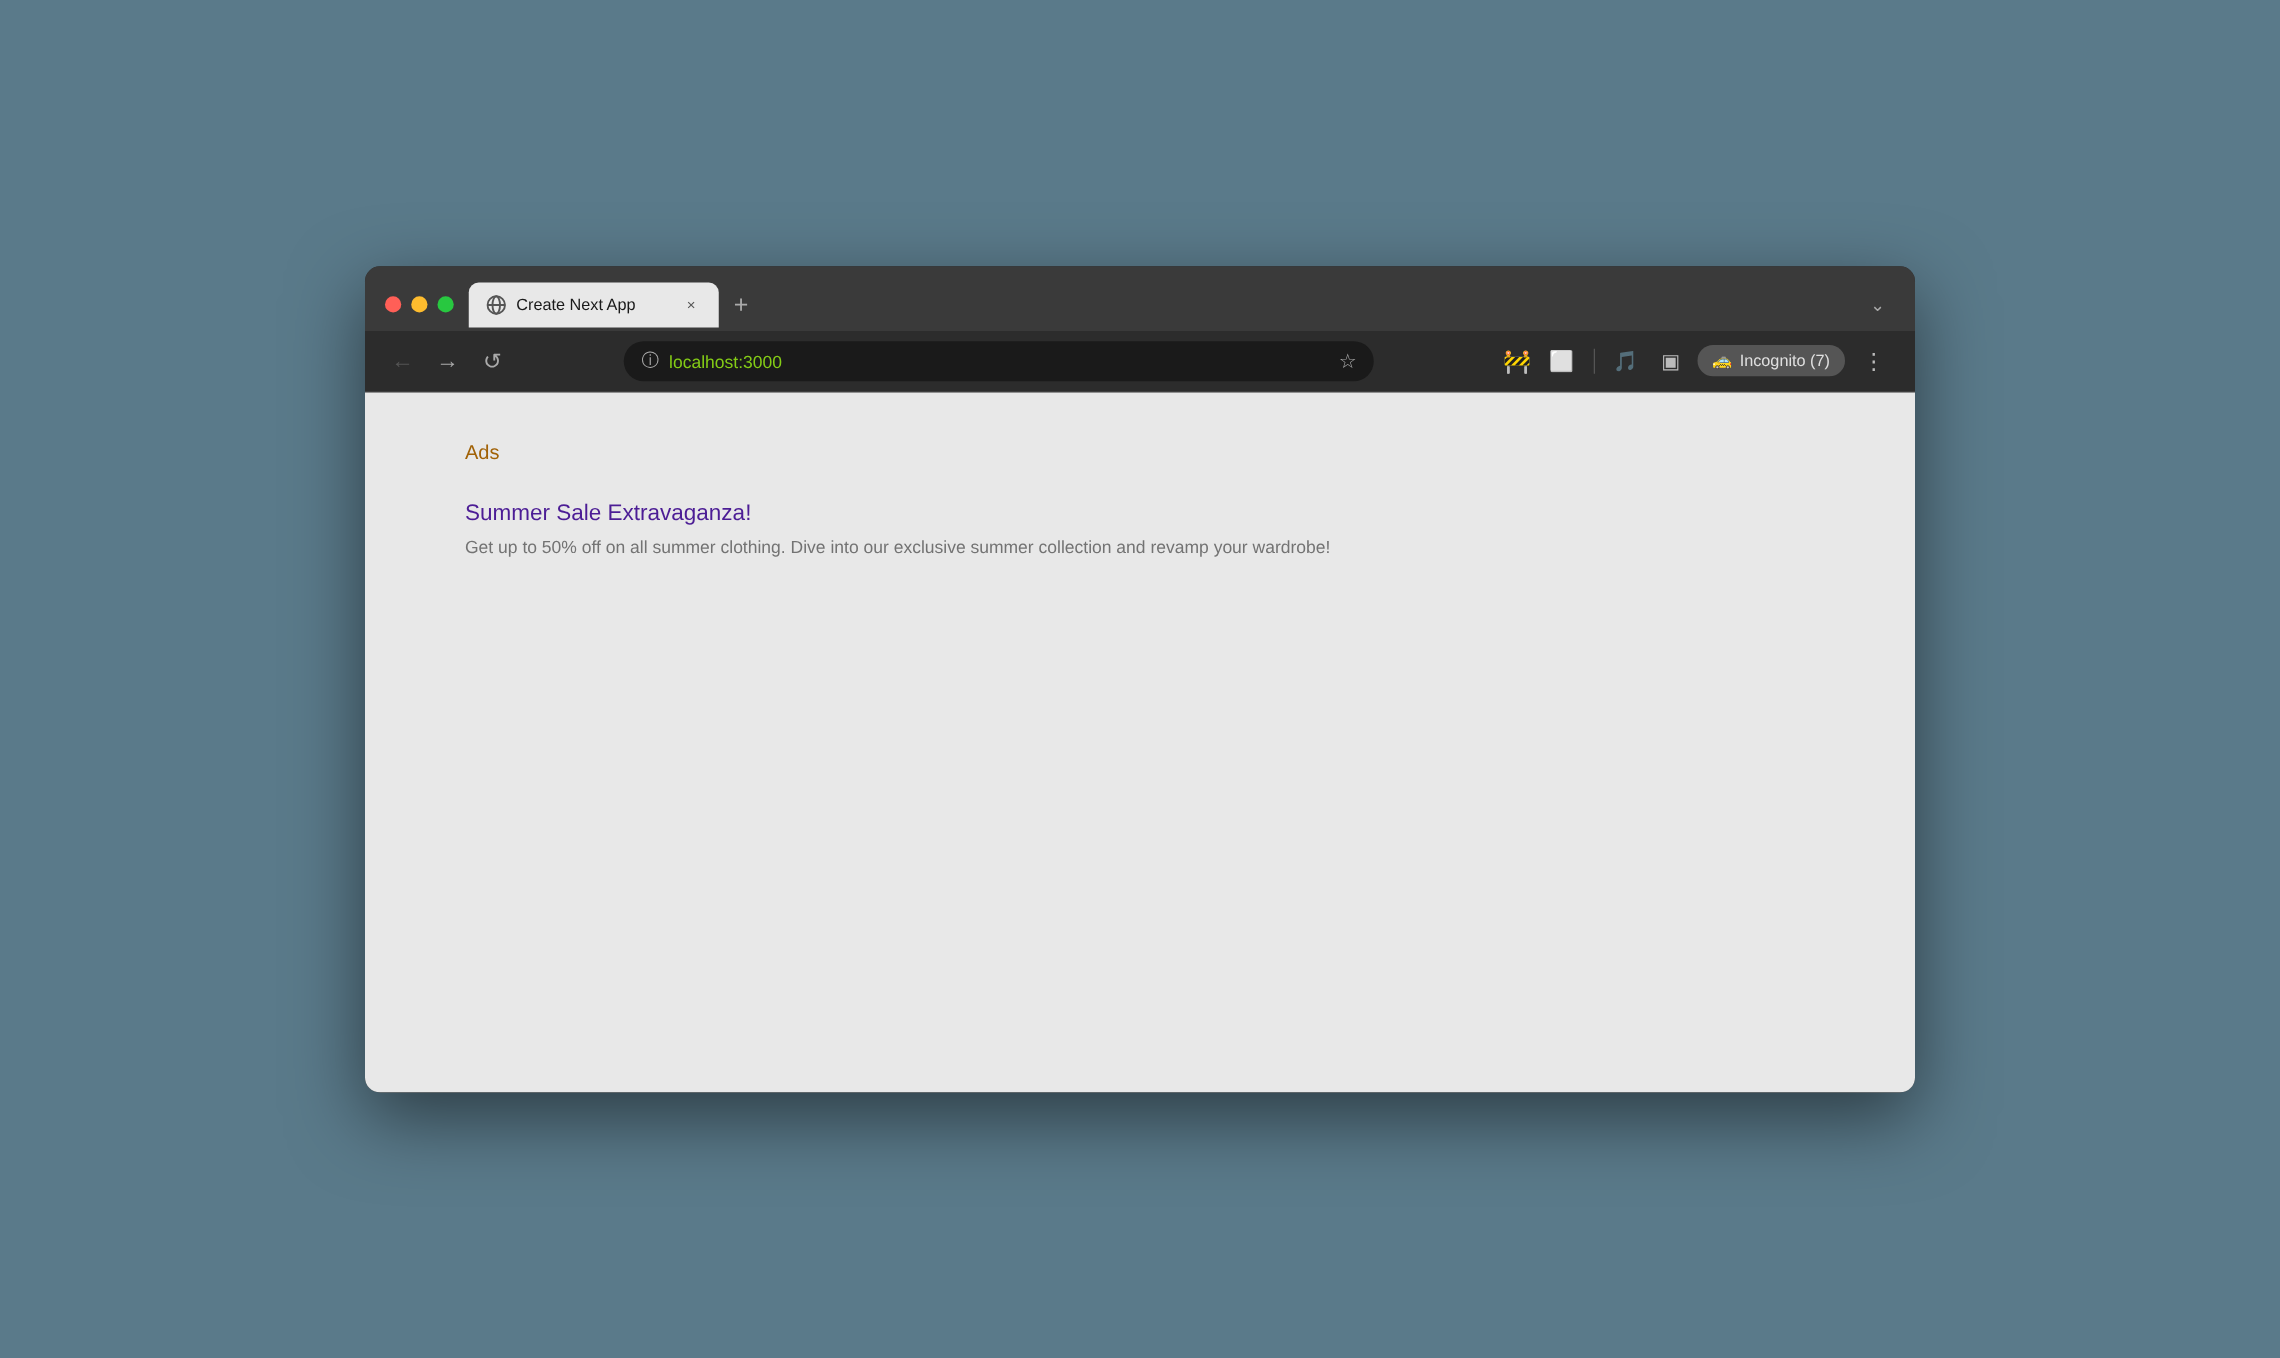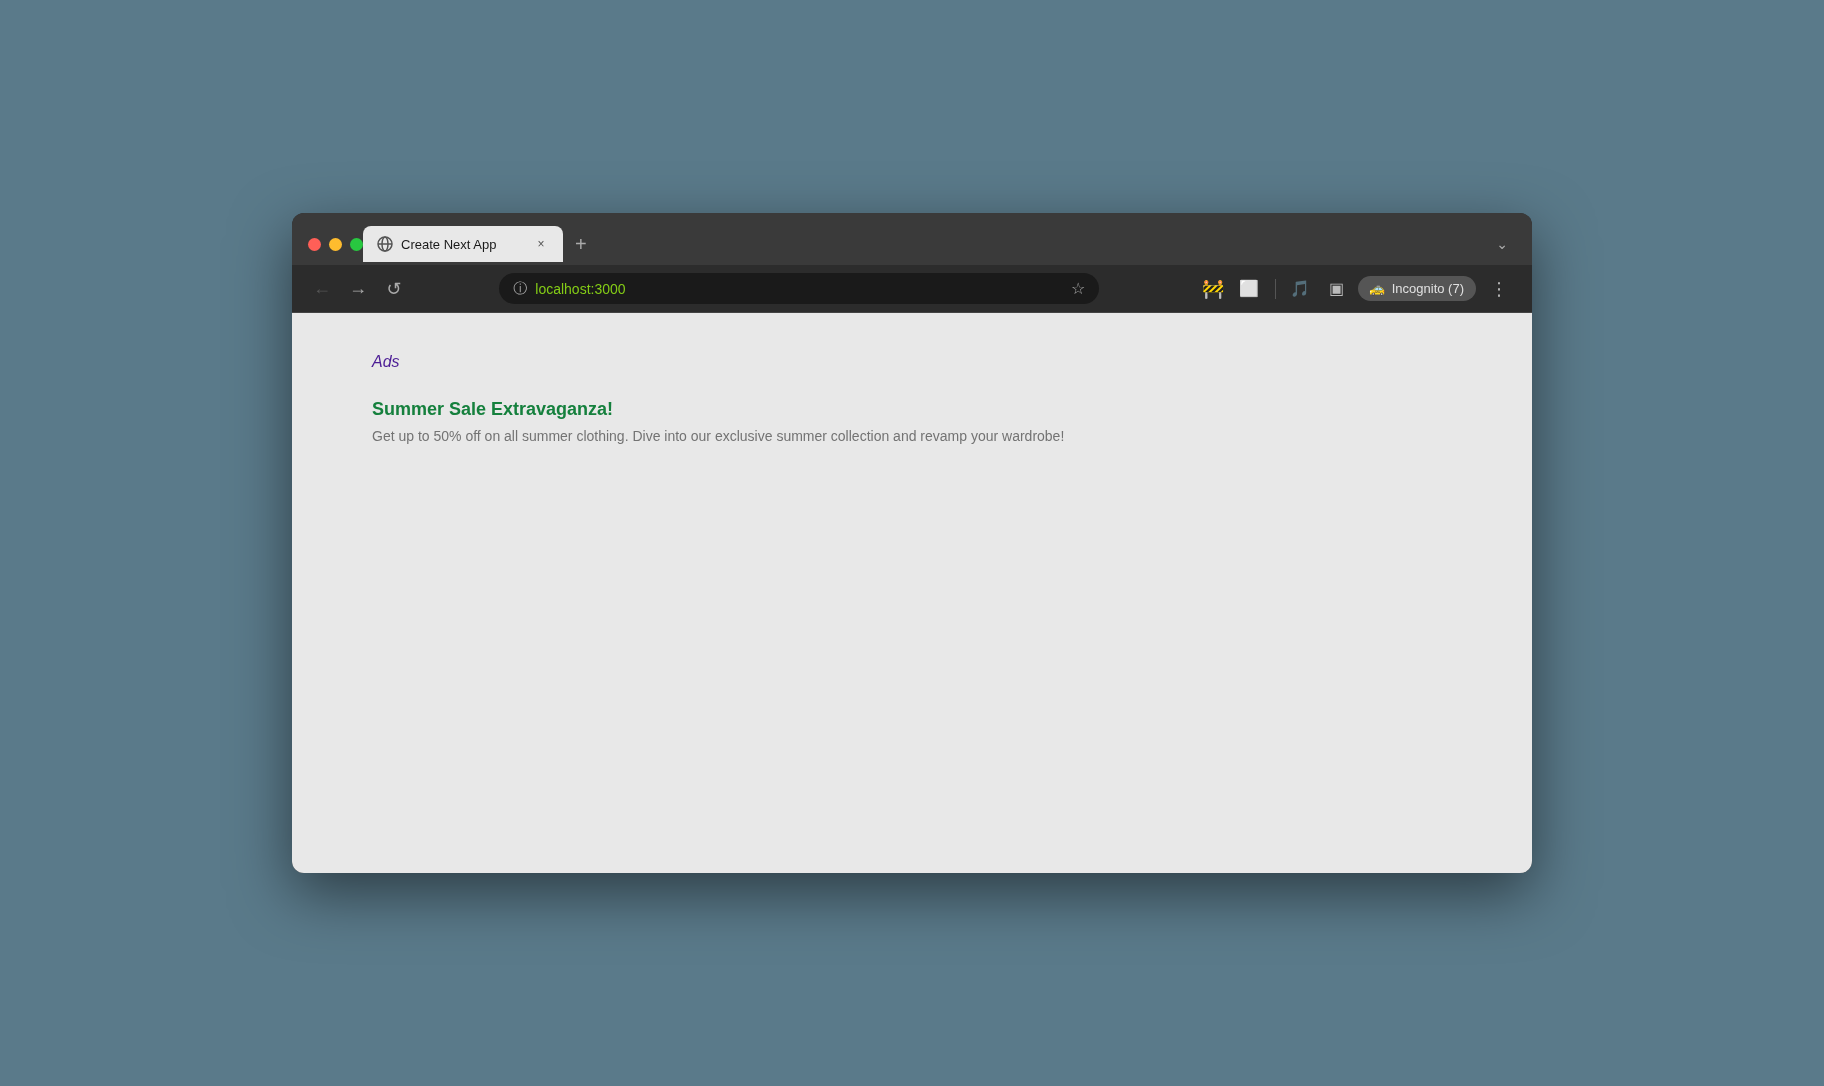--- a/index.html
+++ b/index.html
@@ -20,20 +20,21 @@
       box-shadow: 0 20px 60px rgba(0,0,0,0.5);
       background: #2c2c2c;
     }
 
     
     .title-bar {
       background: #3a3a3a;
       padding: 10px 16px 0 16px;
       display: flex;
       align-items: center;
+      gap: 12px;
       min-height: 52px;
     }
 
     .window-controls {
       display: flex;
       gap: 8px;
       align-items: center;
       flex-shrink: 0;
     }
 
@@ -236,34 +237,33 @@
 
     
     .page-content {
       background: #e8e8e8;
       min-height: 560px;
       padding: 40px 80px;
     }
 
     .ads-label {
       font-size: 16px;
-      color: #4c1d95;
+      color: #a16207;
       margin-bottom: 28px;
       font-weight: 400;
-      font-style: italic;
     }
 
     .ad-item {
       margin-bottom: 28px;
     }
 
     .ad-title {
       font-size: 18px;
-      font-weight: 700;
-      color: #15803d;
+      font-weight: 400;
+      color: #4c1d95;
       margin-bottom: 6px;
     }
 
     .ad-description {
       font-size: 14px;
       color: #737373;
       line-height: 1.5;
     }
   </style>
 </head>

